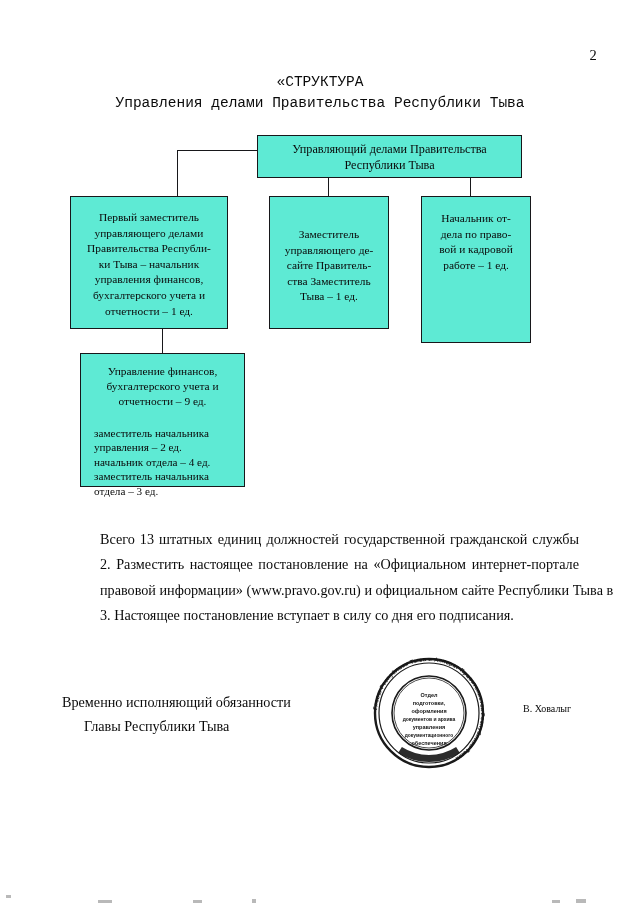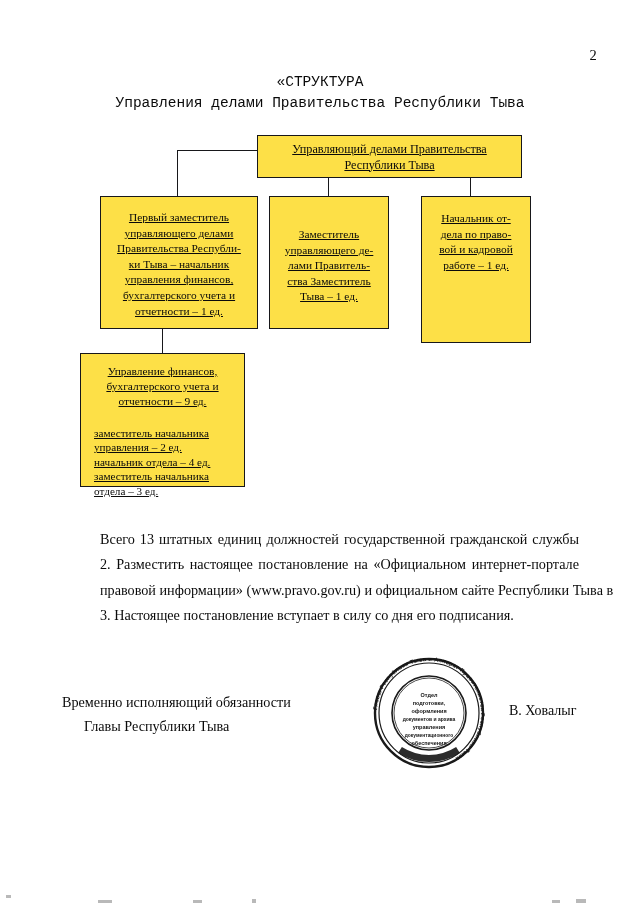--- a/index.html
+++ b/index.html
@@ -46,36 +46,35 @@
   
   .org-chart {
     position: absolute;
     top: 0; left: 0;
     width: 640px;
     height: 520px;
   }
   .node {
     position: absolute;
     border: 1.3px solid #17171a;
-    background: #fde047;
+    background: #5eead4;
     box-sizing: border-box;
     display: flex;
     align-items: flex-start;
     justify-content: flex-end;
     font-size: 11.4px;
     line-height: 15.6px;
     text-align: center;
-    text-decoration: underline;
   }
   .node .node-inner { width: 100%; }
   .node p { margin: 0; }
 
   #node-head      { left: 257px; top: 135px; width: 265px; height: 43px;
                     align-items: center; font-size: 12.2px; line-height: 16px; }
-  #node-first-dep { left: 100px;  top: 196px; width: 158px; height: 133px; padding-top: 13px; }
+  #node-first-dep { left: 70px;  top: 196px; width: 158px; height: 133px; padding-top: 13px; }
   #node-deputy    { left: 269px; top: 196px; width: 120px; height: 133px; padding-top: 30px; }
   #node-chief     { left: 421px; top: 196px; width: 110px; height: 147px; padding-top: 14px; }
 
   #node-finance   { left: 80px;  top: 353px; width: 165px; height: 134px;
                     display: block; padding: 10px 10px 18px 10px; }
   #node-finance .fin-head {
     text-align: center;
     font-size: 11.4px;
     line-height: 15.2px;
   }
@@ -118,23 +117,23 @@
   .signature {
     position: absolute;
     left: 62px;
     top: 690px;
     font-size: 14.2px;
     line-height: 24px;
   }
   .signature .sig-l2 { display: block; padding-left: 22px; }
   .sign-name {
     position: absolute;
-    left: 509px;
+    left: 523px;
     top: 703px;
-    font-size: 14px;
+    font-size: 10px;
     white-space: nowrap;
   }
 
   
   .seal {
     position: absolute;
     left: 366px;
     top: 650px;
     width: 126px;
     height: 126px;
@@ -184,21 +183,21 @@
         <p>управления финансов,</p>
         <p>бухгалтерского учета и</p>
         <p>отчетности – 1 ед.</p>
       </div>
     </div>
 
     <div class="node" id="node-deputy">
       <div class="node-inner">
         <p>Заместитель</p>
         <p>управляющего де-</p>
-        <p>лами Правитель-</p>
+        <p>сайте Правитель-</p>
         <p>ства Заместитель</p>
         <p>Тыва – 1 ед.</p>
       </div>
     </div>
 
     <div class="node" id="node-chief">
       <div class="node-inner">
         <p>Начальник от-</p>
         <p>дела по право-</p>
         <p>вой и кадровой</p>

